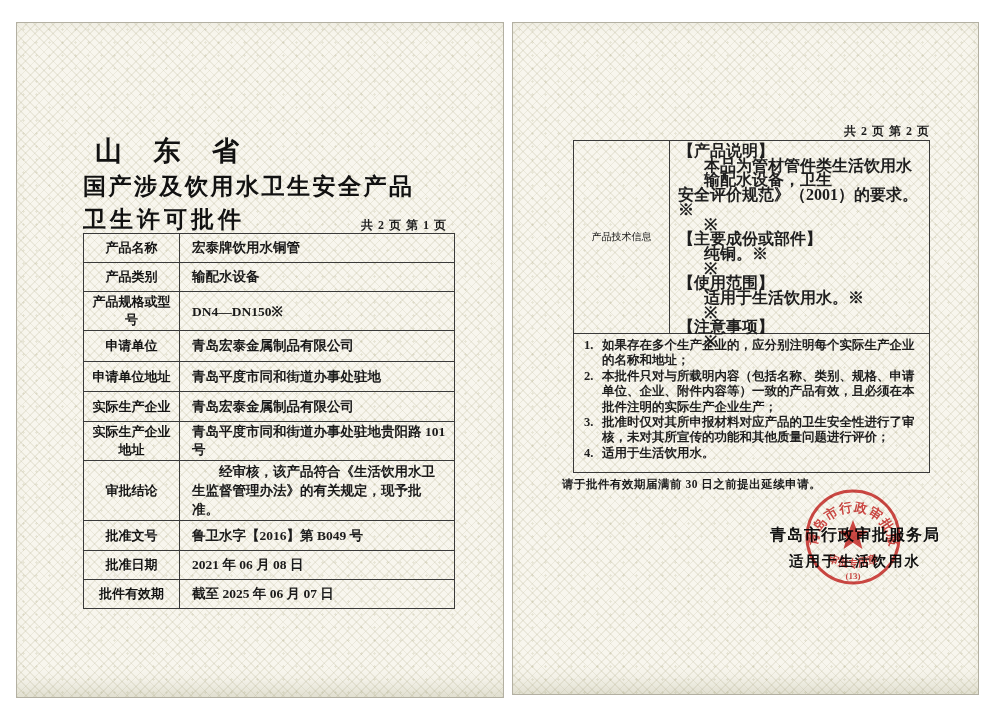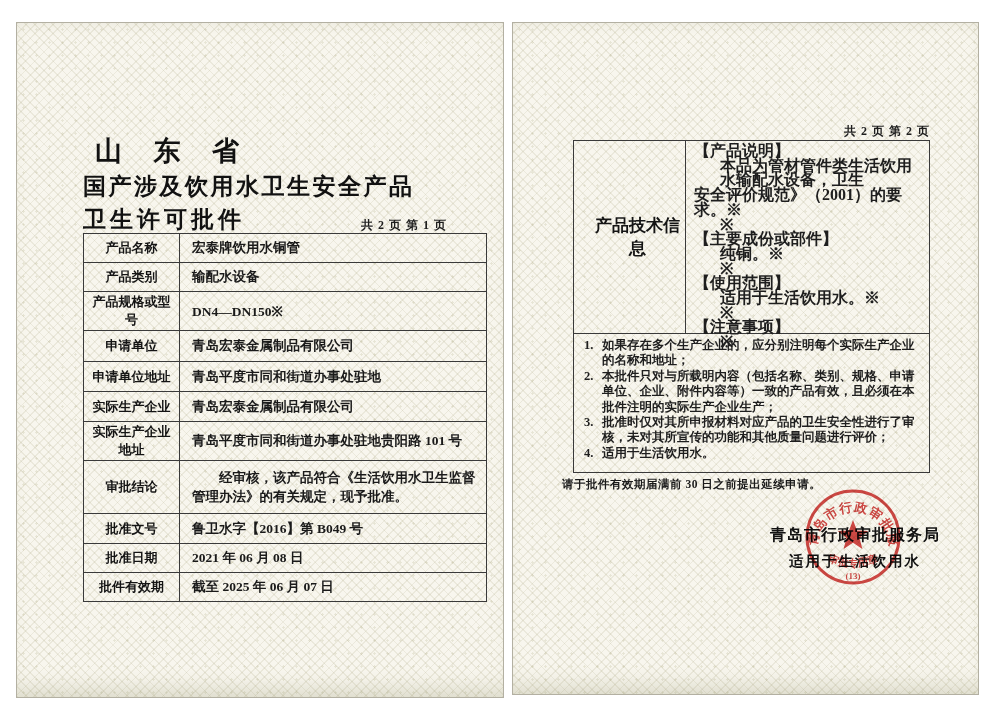--- a/index.html
+++ b/index.html
@@ -29,21 +29,21 @@
   
   .title { position:absolute; left:66px; width:364px; text-align:left;
            font-family:"Liberation Sans","DejaVu Sans",sans-serif; font-weight:bold; color:#111; }
   .t1 { top:110px; font-size:27px; letter-spacing:12px; text-indent:12px; }
   .t2 { top:148px; font-size:23px; letter-spacing:2.5px; }
   .t3 { top:181px; font-size:23px; letter-spacing:4px; }
   .page-indicator { position:absolute; text-align:right; font-size:12px; font-weight:bold;
                     font-family:"Liberation Serif","DejaVu Serif",serif; letter-spacing:1px; }
   .p1-ind { top:194px; left:66px; width:364px; }
 
-  .info-table { position:absolute; top:210px; left:66px; width:404px;
+  .info-table { position:absolute; top:210px; left:66px; width:372px;
                 border-collapse:collapse; table-layout:fixed; }
   .info-table th, .info-table td { border:1.2px solid #3a3a3a; }
   .info-table th { width:96px; font-family:"Liberation Sans","DejaVu Sans",sans-serif;
                    font-size:13px; font-weight:bold; text-align:center; padding:1px 3px; color:#141414; }
   .info-table td { font-size:13.5px; font-weight:600; padding:1px 6px 1px 12px; color:#1a1a1a; }
   .info-table tr           { height:29px; }
   .info-table tr:nth-child(3) { height:30px;padding-left:36px; }
   .info-table tr:nth-child(4) { height:31px; }
   .info-table tr:nth-child(5) { height:30px; }
   .info-table tr:nth-child(6) { height:30px; }
@@ -56,21 +56,21 @@
   .p2-ind { top:100px; left:60px; width:357px; }
   .tech-table { position:absolute; top:117px; left:60px; width:357px;
                 border:1.2px solid #3a3a3a; }
   .trow { display:flex; }
   .trow + .trow { border-top:1.2px solid #3a3a3a; }
   .trow-tech { height:192px; }
   .trow-remarks { height:139px; }
   .tlabel { width:96px; flex:0 0 96px; border-right:1.2px solid #3a3a3a;
             display:flex; align-items:center; justify-content:center;
             font-family:"Liberation Sans","DejaVu Sans",sans-serif;
-            font-size:17px; font-weight:bold; text-align:center; color:#141414;margin-left:16px; }
+            font-size:10px; font-weight:normal; text-align:center; color:#141414; }
   .tval { flex:1; padding:3px 6px 2px 8px; }
   .tline { font-size:16px; line-height:14.7px; font-weight:600; }
   .tline.head { font-weight:bold; }
   .tline.ind  { padding-left:26px; }
   .remarks { padding-top:4px; }
   .ritem { position:relative; font-size:12.5px; line-height:15.4px; font-weight:600; padding-left:20px; }
   .rnum  { position:absolute; left:2px; }
 
   .renewal { position:absolute; top:454px; left:49px; font-size:11.5px; font-weight:bold;
              letter-spacing:0.5px; color:#1a1a1a; }

